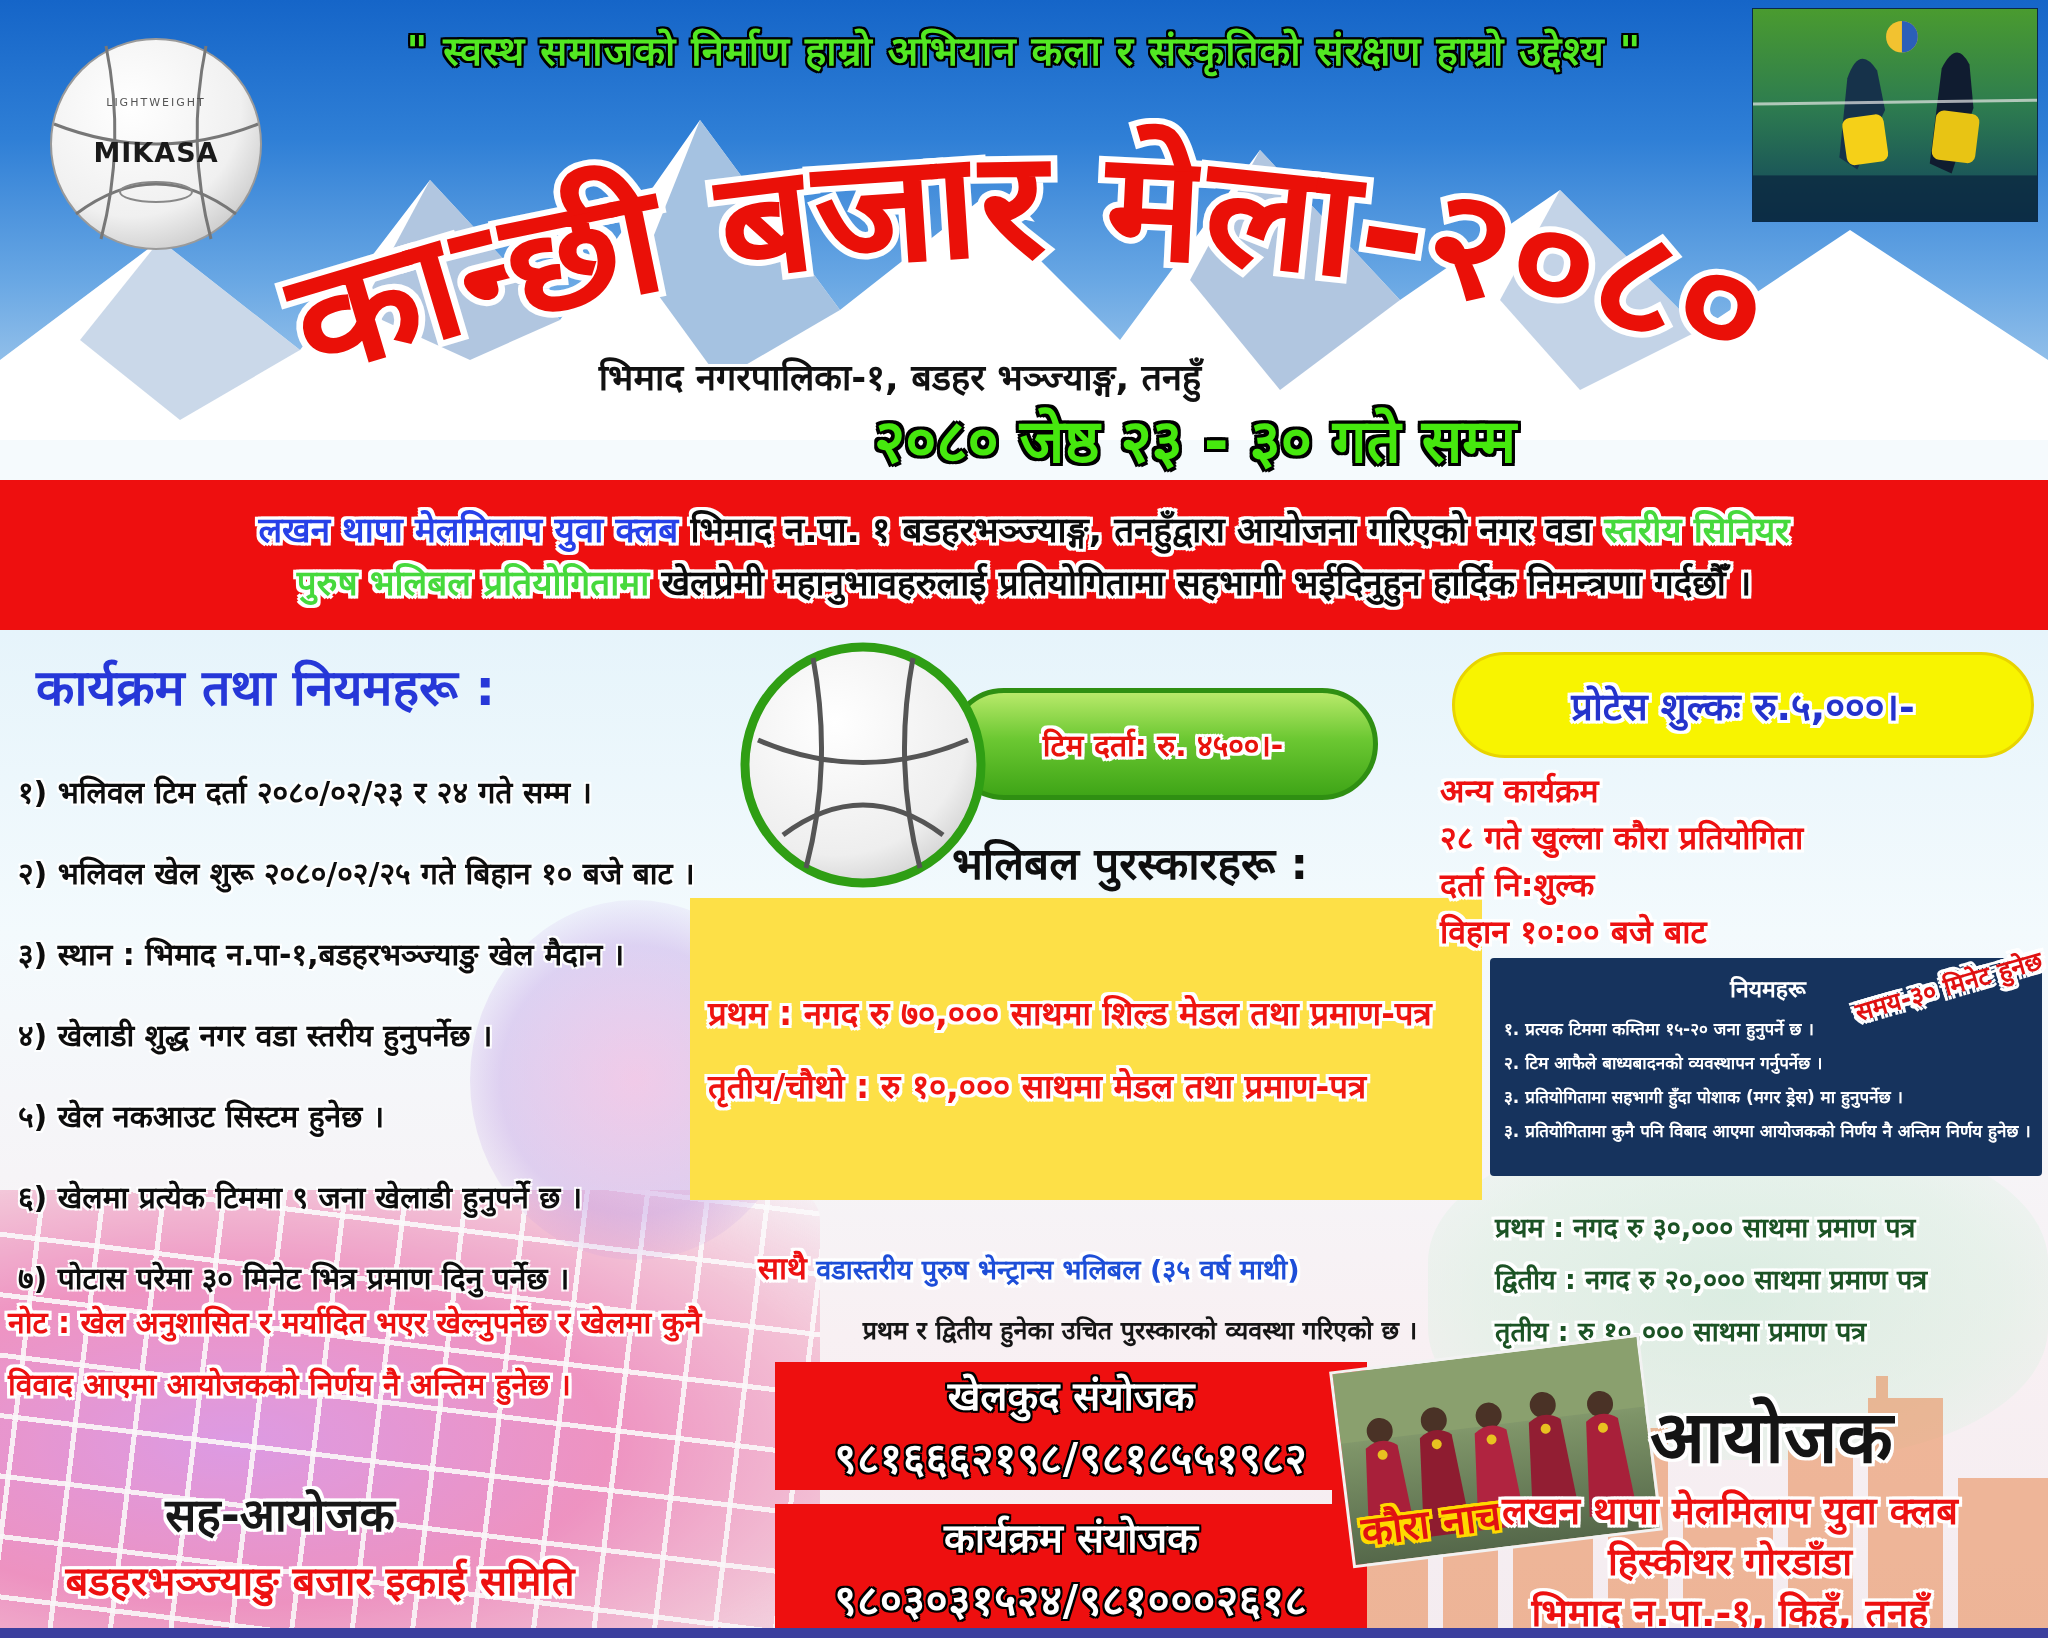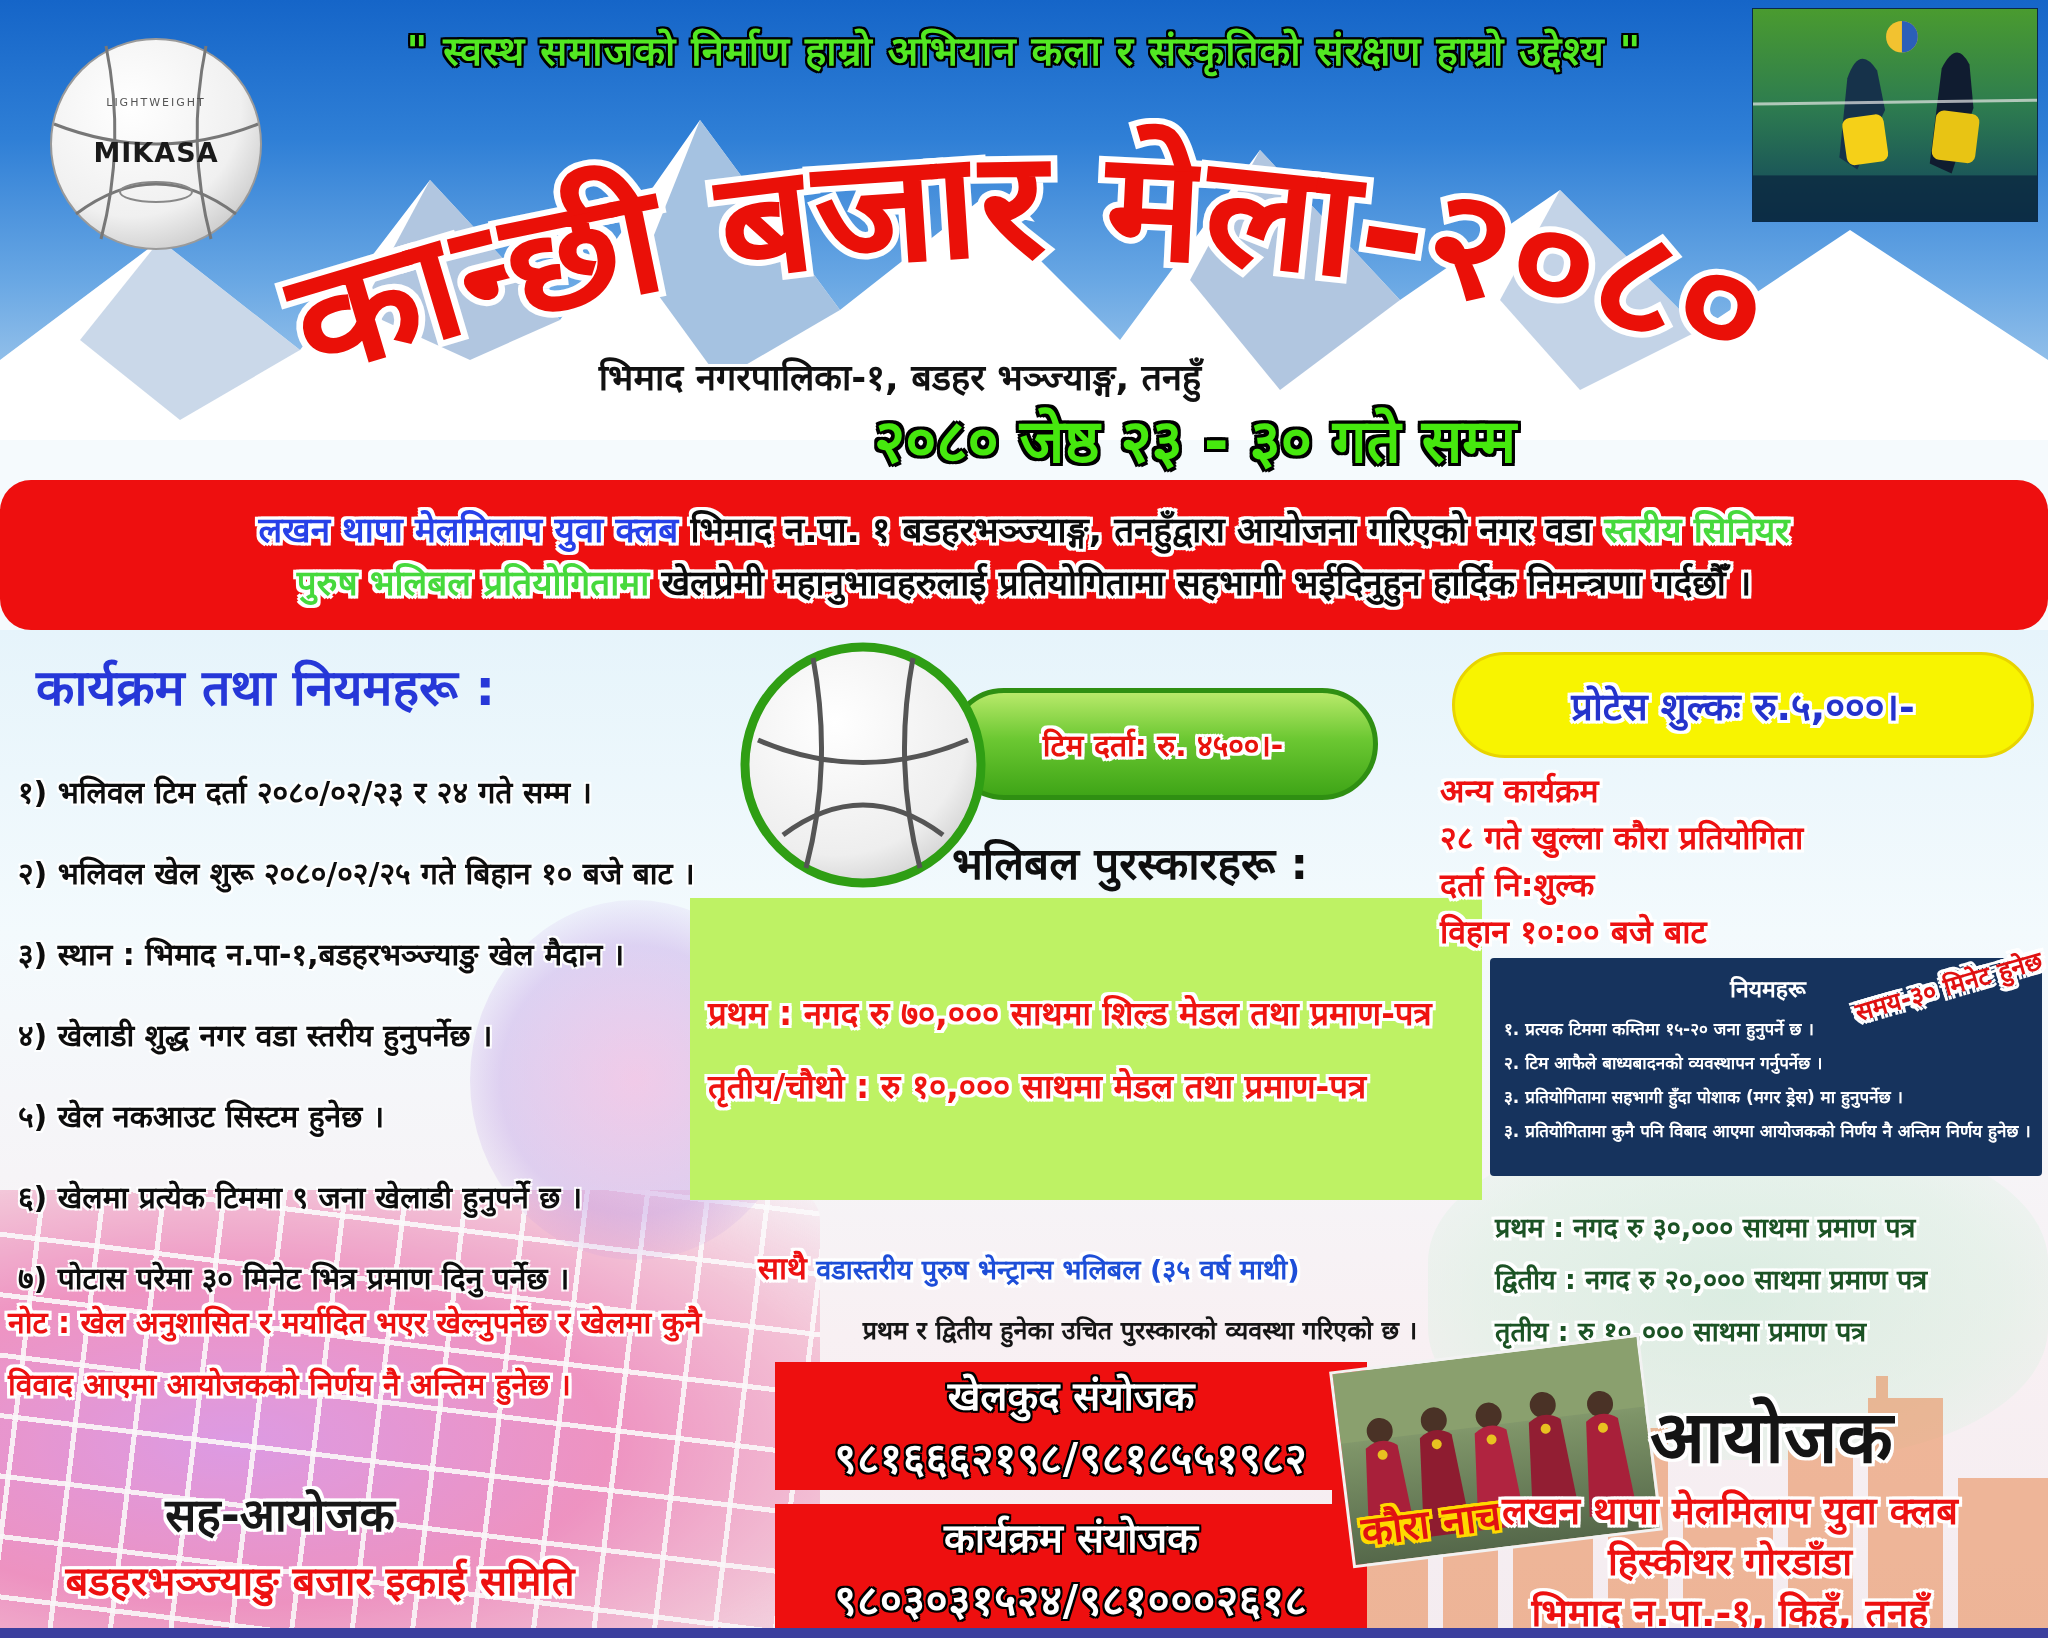--- a/index.html
+++ b/index.html
@@ -26,21 +26,21 @@
   .dateline{left:470px;top:398px;width:1450px;text-align:center;font-size:60px;font-weight:bold;
     color:#46e80e;z-index:5;}
 
   
   .mikasa{left:46px;top:34px;width:220px;height:225px;z-index:6;}
   
   .players{left:1752px;top:8px;width:286px;height:214px;z-index:6;border:1px solid #0a2a4a;}
 
   
   .banner{left:0;top:480px;width:2048px;height:150px;background:#ee0f0f;z-index:7;
-    display:flex;flex-direction:column;justify-content:center;gap:6px;border-radius:31px;}
+    display:flex;flex-direction:column;justify-content:center;gap:6px;}
   .banner-line{width:100%;text-align:center;font-weight:bold;font-size:35px;white-space:nowrap;}
   .b-blue{color:#2741e8;}
   .b-black{color:#0b0b0b;}
   .b-green{color:#46d93c;}
 
   
   .content{left:0;top:630px;width:2048px;height:1008px;
     background:linear-gradient(180deg,#e6f4fb 0%,#f3fafd 30%,#f8f0f3 70%,#f4ecf0 100%);}
   .net-left{left:-80px;top:1190px;width:900px;height:460px;opacity:.55;z-index:1;border-radius:30px;
     background:
@@ -65,21 +65,21 @@
   .coorg-head{left:0px;top:1482px;width:560px;text-align:center;font-size:46px;font-weight:bold;color:#171717;z-index:3;}
   .coorg-name{left:0px;top:1552px;width:640px;text-align:center;font-size:40px;font-weight:bold;color:#ed1111;z-index:3;white-space:nowrap;}
 
   
   .ball-badge{left:948px;top:688px;width:430px;height:112px;border-radius:60px;z-index:3;
     background:linear-gradient(180deg,#b8e96a 0%,#6cc832 45%,#3fa517 100%);
     border:5px solid #2f8f12;display:flex;align-items:center;justify-content:center;}
   .ball-badge span{font-size:30px;font-weight:bold;color:#e8120c;white-space:nowrap;}
   .mid-ball{left:738px;top:640px;width:250px;height:250px;z-index:4;}
   .prize-head{left:760px;top:832px;width:740px;text-align:center;font-size:44px;font-weight:bold;color:#0e0e0e;z-index:3;}
-  .green-box{left:690px;top:898px;width:792px;height:302px;background:#bef264;z-index:3;
+  .green-box{left:690px;top:898px;width:792px;height:302px;background:#fde047;z-index:3;
     display:flex;flex-direction:column;justify-content:center;padding-left:18px;gap:28px;}
   .green-box div{font-size:33px;font-weight:bold;color:#ef1410;white-space:nowrap;}
   .vets{left:758px;top:1246px;width:760px;z-index:3;font-size:27px;font-weight:bold;white-space:nowrap;}
   .vets .lead{color:#ed1111;font-size:31px;}
   .vets .rest{color:#1d4ed8;}
   .vets-sub{left:790px;top:1312px;width:700px;text-align:center;font-size:25px;font-weight:bold;color:#151515;z-index:3;}
   .contact-box{left:775px;width:592px;height:128px;background:#ee0f0f;z-index:3;
     display:flex;flex-direction:column;align-items:center;justify-content:center;gap:6px;}
   .cb1{top:1362px;}
   .cb2{top:1504px;}

